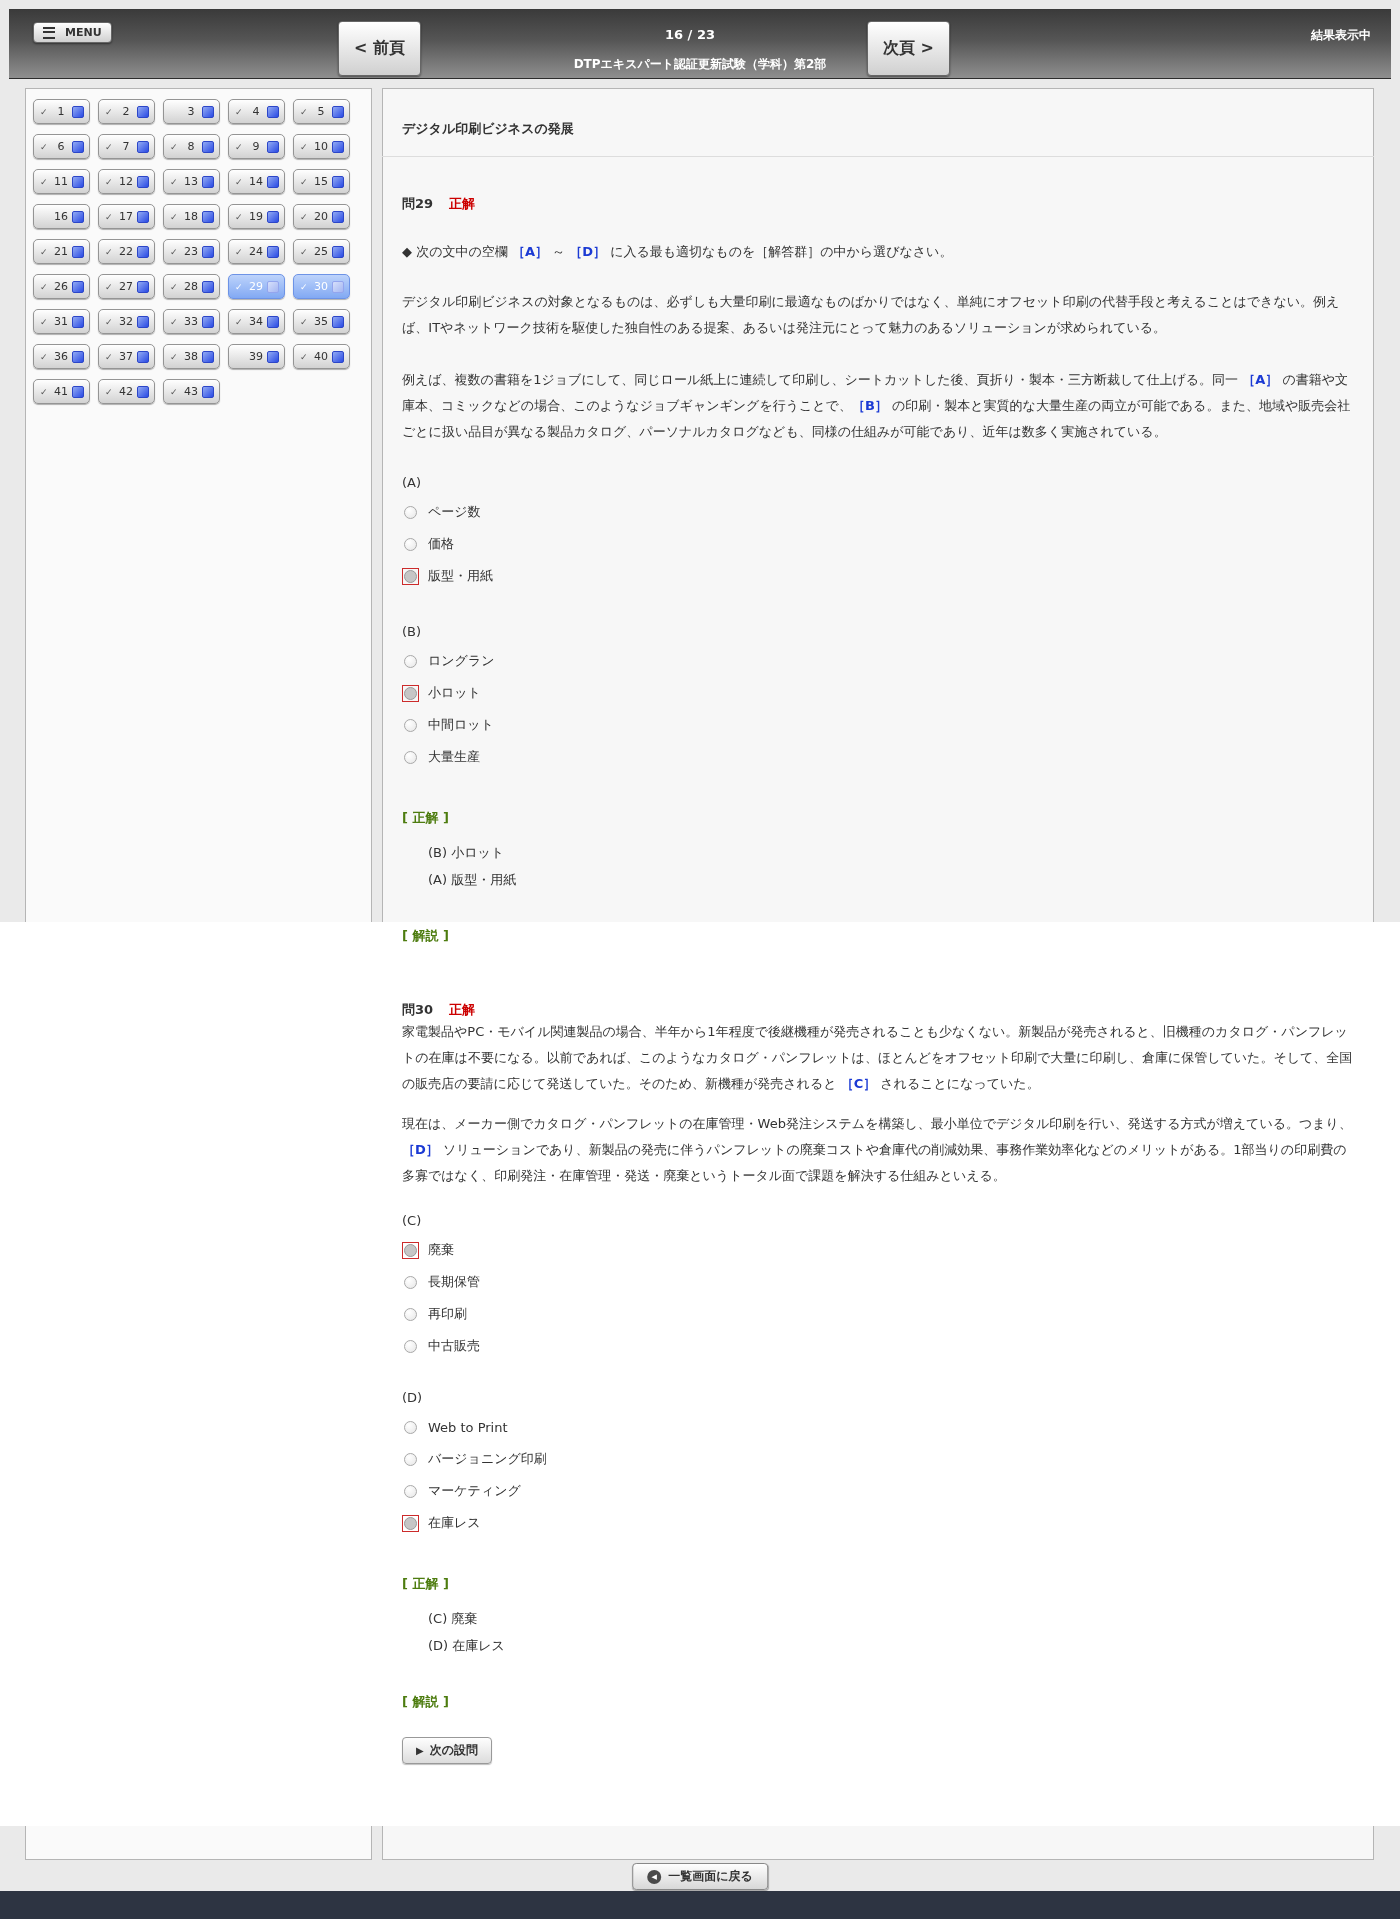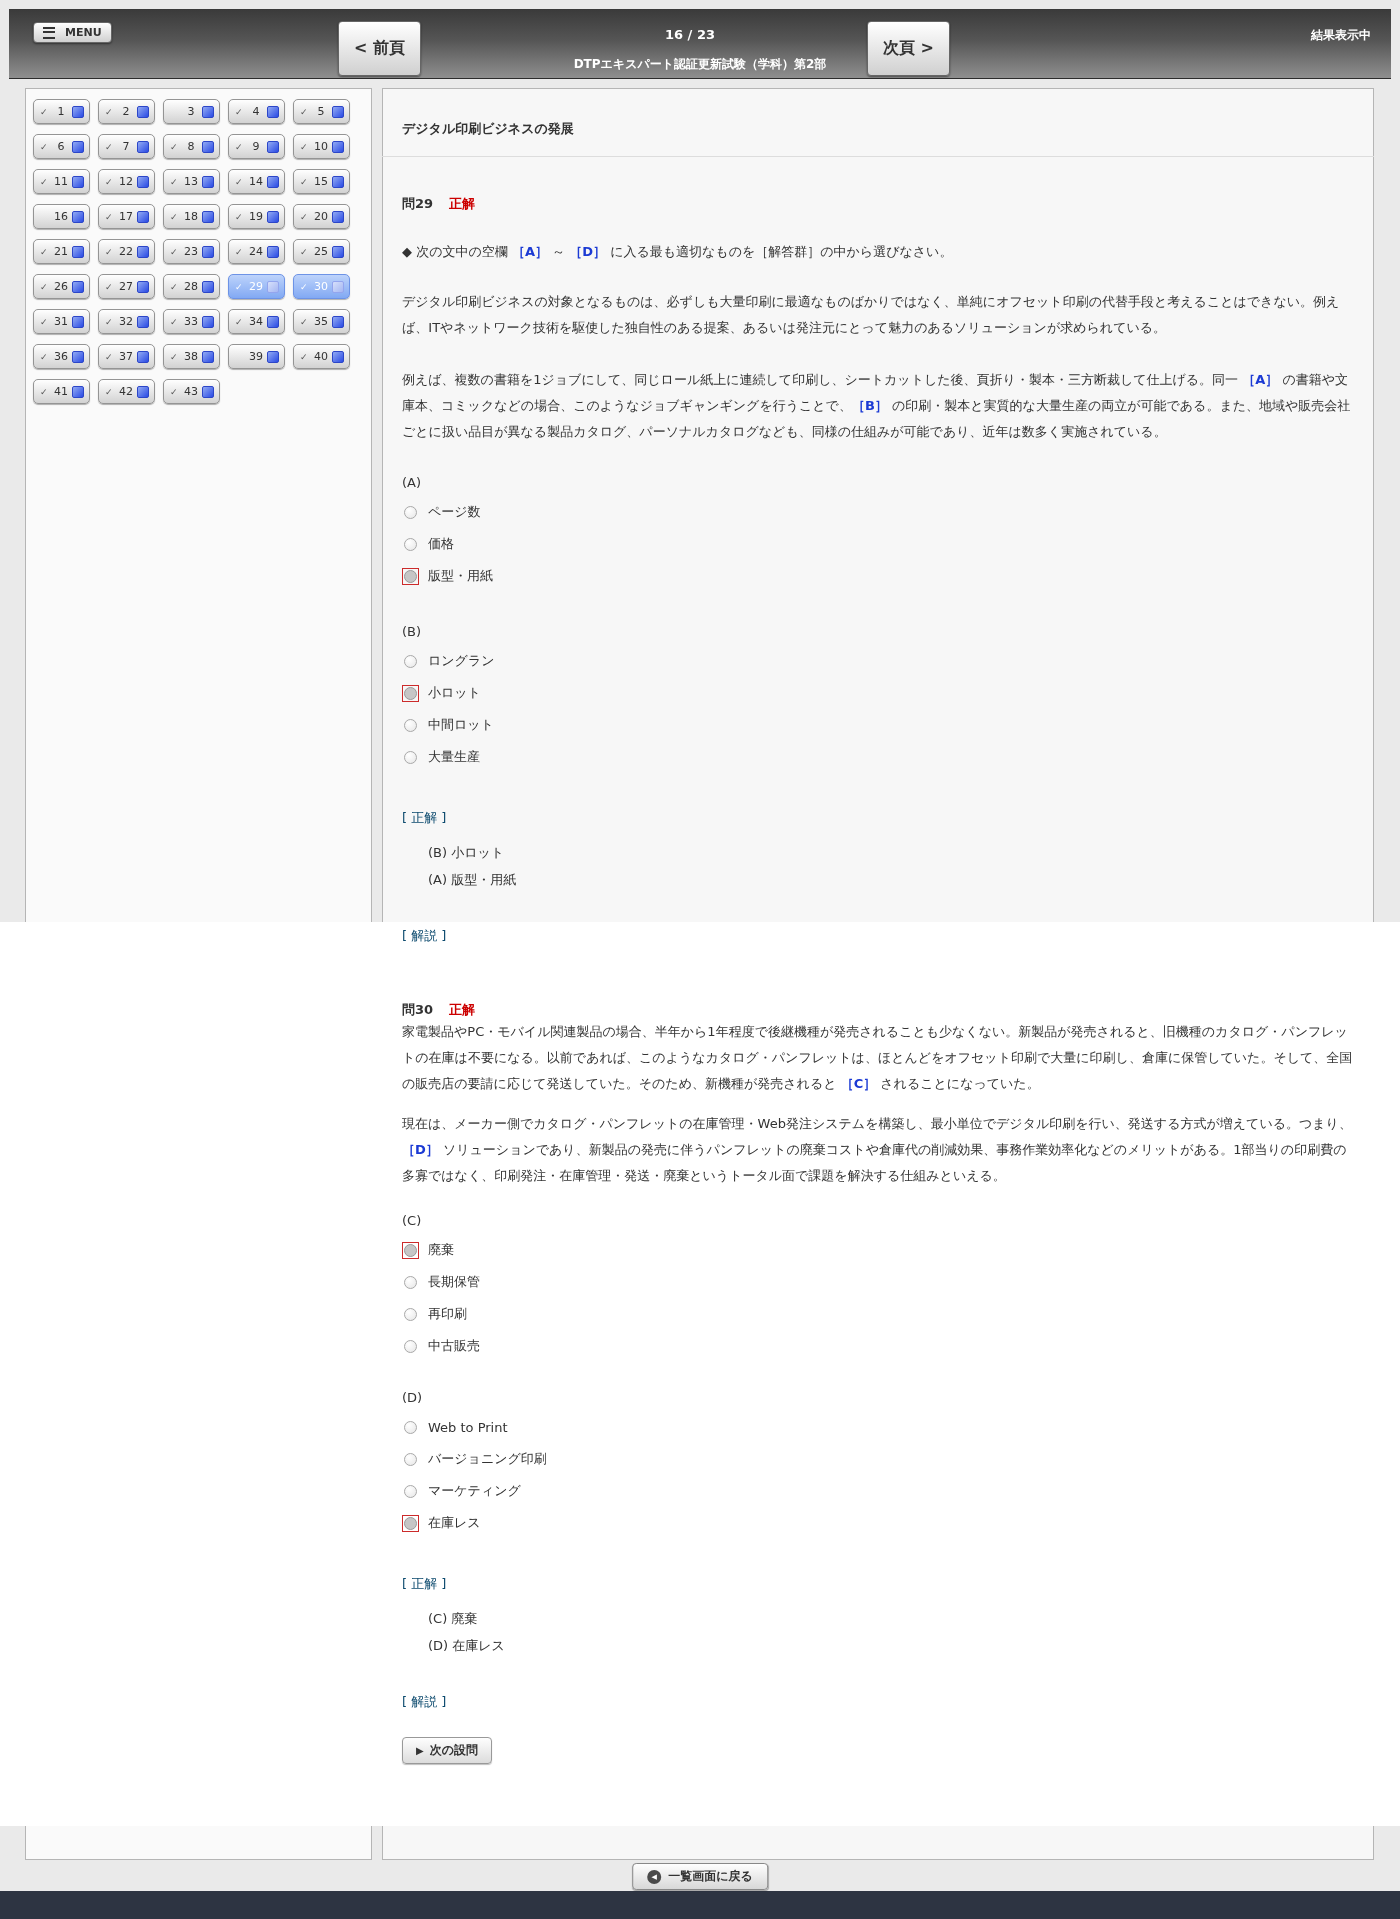--- a/index.html
+++ b/index.html
@@ -53,21 +53,21 @@
   .group-label{margin-top:30px;}
   .opts{margin-top:6px;}
   .opt{display:flex;align-items:center;height:32px;}
   .rctl{width:17px;height:17px;display:flex;align-items:center;justify-content:center;
         box-sizing:border-box;}
   .radio{width:13px;height:13px;border-radius:50%;border:1px solid #a9a9a9;box-sizing:border-box;
          background:radial-gradient(circle at 35% 30%,#ffffff,#e6e6e6);}
   .rctl.sel{border:1px solid #cc2b2b;}
   .rctl.sel .radio{background:#c6c6c6;border-color:#999;}
   .opt-label{margin-left:9px;}
-  .red-header{color:#0c4a6e;font-weight:normal;}
+  .red-header{color:#4d7c0f;font-weight:bold;}
   .answers{margin-top:12px;margin-left:26px;line-height:27px;}
   .next-q{display:inline-flex;align-items:center;gap:6px;margin-top:26px;
           background:linear-gradient(#fefefe,#dcdcdc);border:1px solid #999;border-radius:4px;
           padding:4px 13px;font-size:12px;font-weight:bold;color:#333;
           box-shadow:0 1px 1px rgba(0,0,0,.25);cursor:pointer;}
   .next-q .tri{font-size:10px;}
   
   .back-btn{position:absolute;left:50%;transform:translateX(-50%);top:1863px;z-index:4;
             display:inline-flex;align-items:center;gap:7px;background:linear-gradient(#fefefe,#d8d8d8);
             border:1px solid #888;border-radius:4px;padding:4px 14px;font-size:12px;font-weight:bold;

